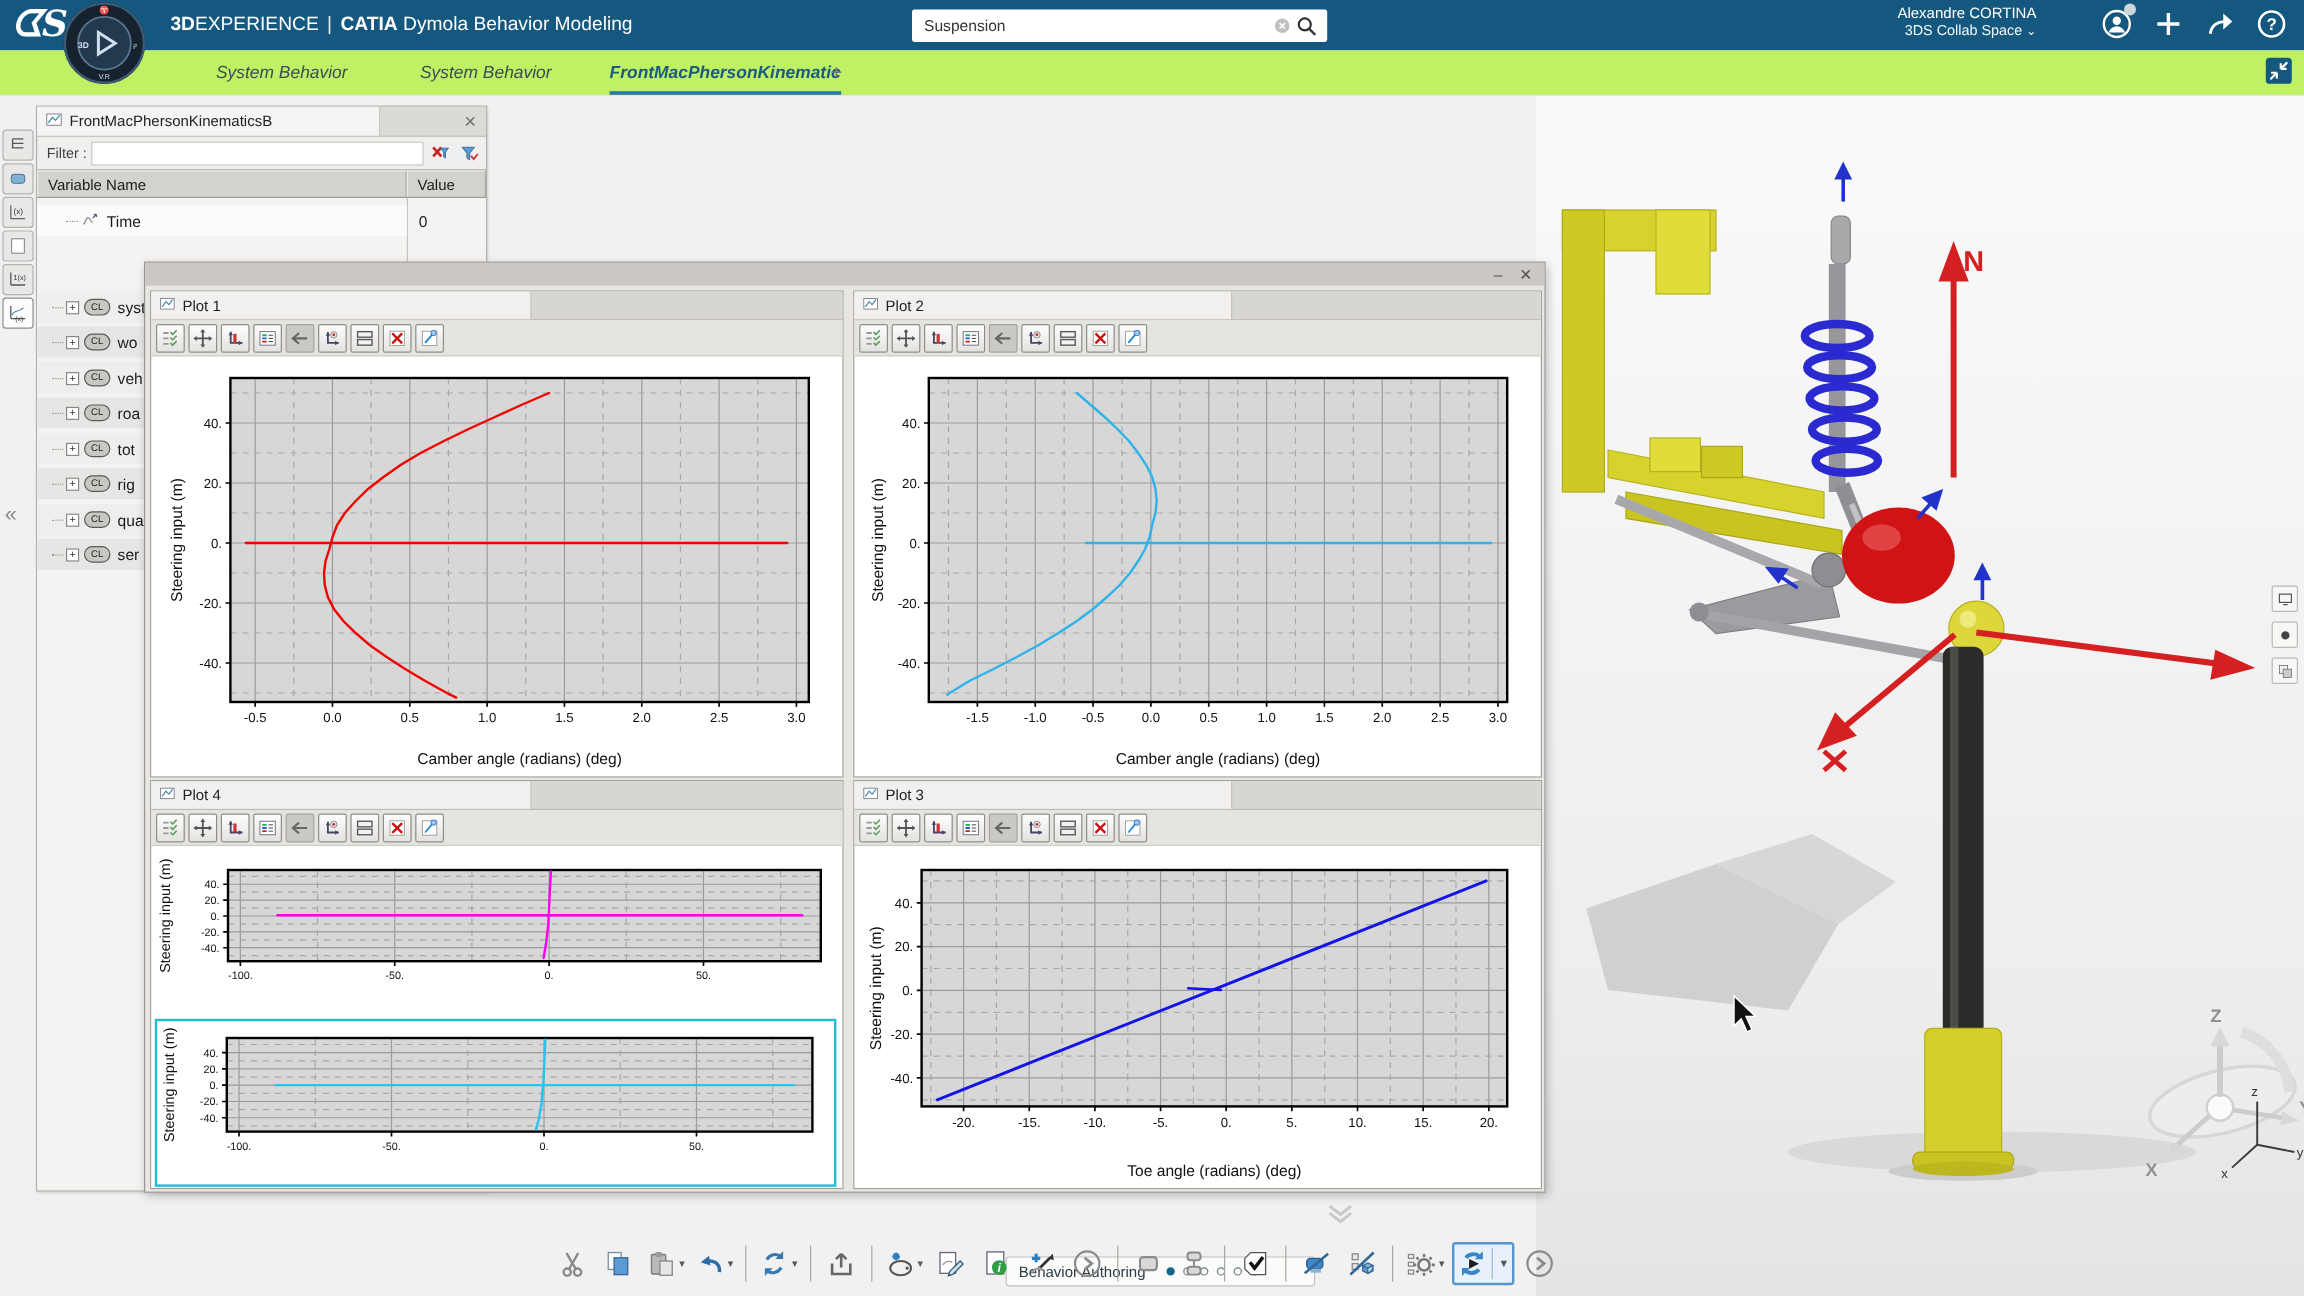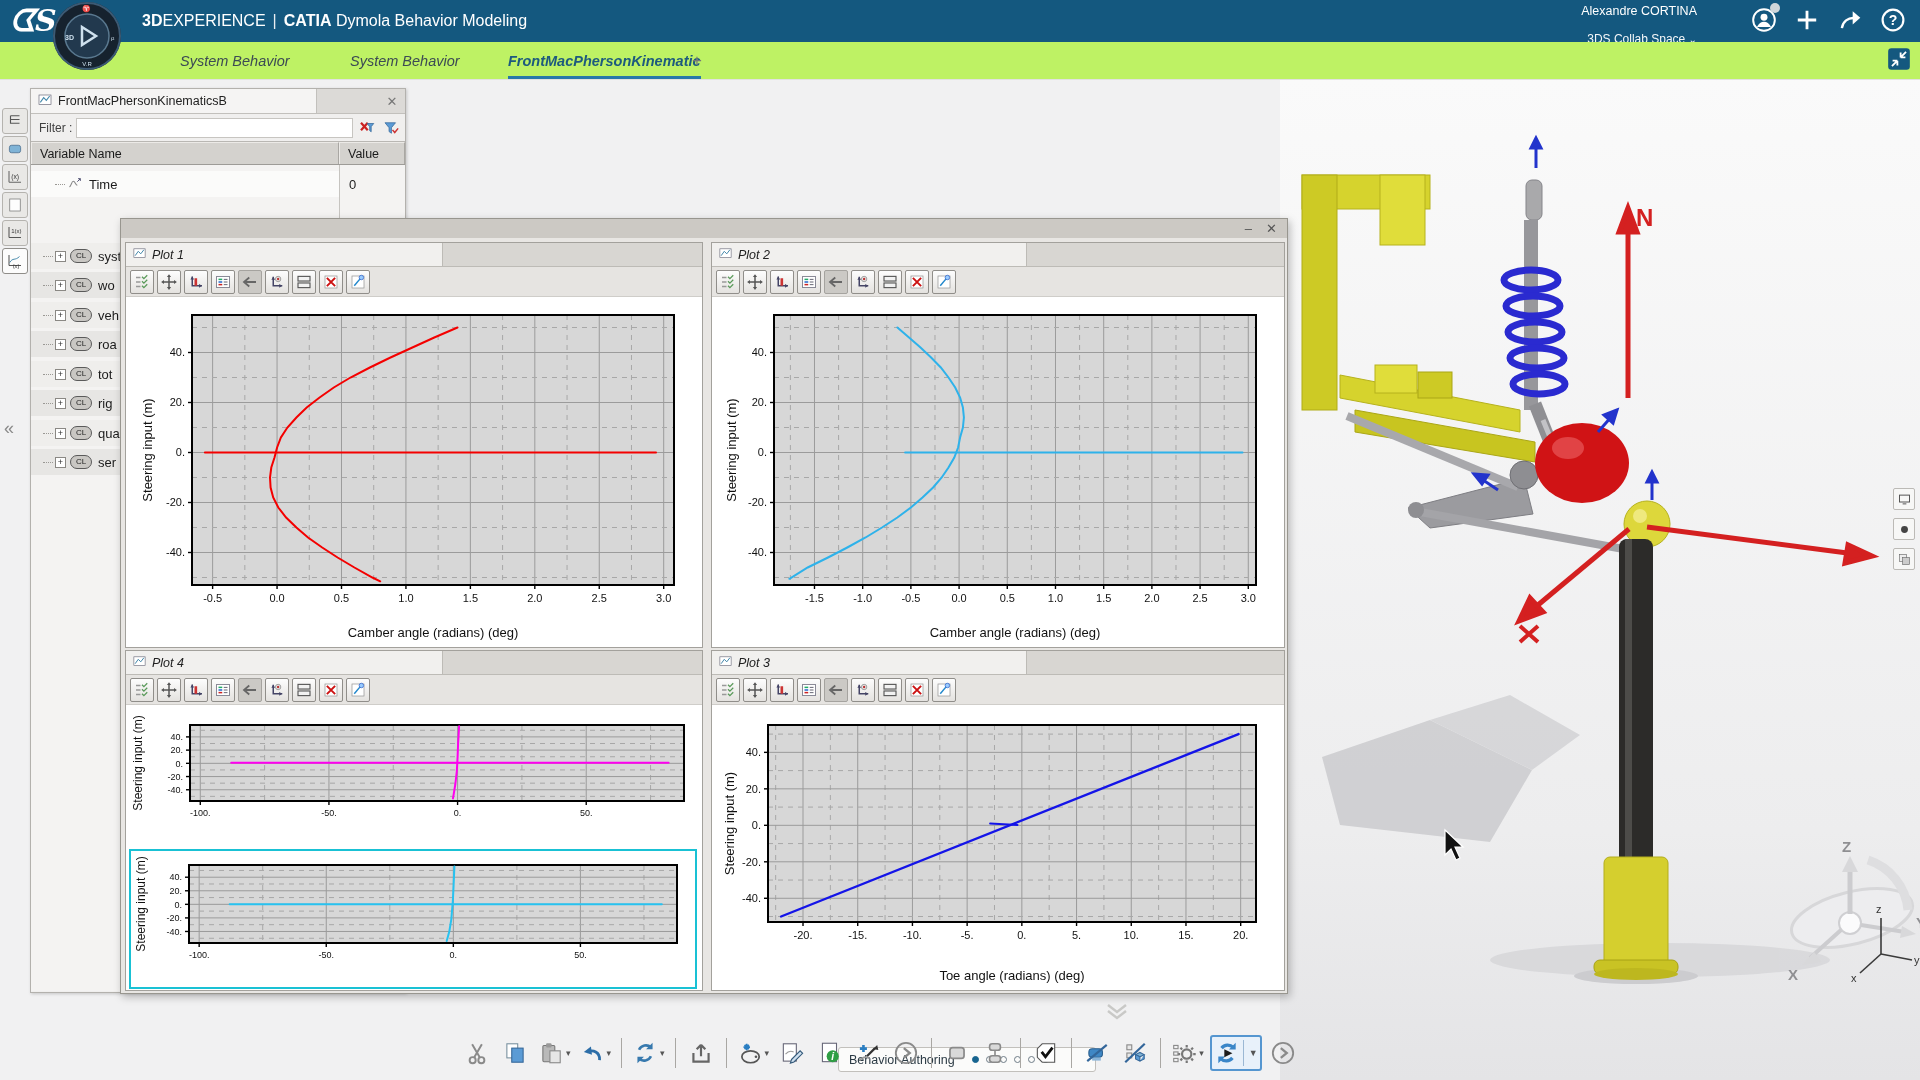--- a/index.html
+++ b/index.html
@@ -12,21 +12,21 @@
     font-family:"DejaVu Serif", serif; font-style:italic; font-weight:bold; font-size:30px; line-height:34px; }
   #compassWidget { position:absolute; left:52px; top:1px; width:70px; height:70px; z-index:26; }
   #appTitle { position:absolute; left:142px; top:0; height:42px; display:flex; align-items:center; color:#fff; font-size:16px; z-index:21;}
   #appTitle .bold { font-weight:bold; }
   #appTitle .sep { margin:0 7px; font-weight:300; opacity:.9; }
   #searchBox { position:absolute; left:760px; top:8px; width:346px; height:27px; background:#fff; border-radius:2px;
     display:flex; align-items:center; padding:0 6px 0 10px; z-index:21; }
   #searchBox input { flex:1; border:none; outline:none; font-size:13px; color:#333; background:transparent; font-family:inherit;}
   #userBlock { position:absolute; right:223px; top:4px; text-align:right; color:#fff; z-index:21; }
   #userBlock .n1 { font-size:12.5px; }
-  #userBlock .n2 { font-size:12px; opacity:.95;margin-top:14px; }
+  #userBlock .n2 { font-size:12px; opacity:.95; }
   .hdrIcon { width:30px; height:30px; display:inline-flex; align-items:center; justify-content:center; cursor:pointer; position:relative;}
   #hdrIcons { position:absolute; right:12px; top:5px; display:flex; gap:13px; z-index:21; }
   .badgeDot { position:absolute; right:-1px; top:-2px; width:10px; height:10px; border-radius:50%; background:#cfd6da; }
 
   
   #tabbar { position:absolute; left:0; top:42px; width:1920px; height:38px; background:#bef264; border-bottom:1px solid #e2e2e0; z-index:20; }
   .topTab { position:absolute; top:0; height:38px; display:flex; align-items:center; font-style:italic; font-size:14.5px; color:#3c4a54; cursor:pointer; }
   .topTab.active { color:#1d5a7e; font-weight:bold; }
   .topTab.active::after { content:""; position:absolute; left:0; right:0; bottom:1px; height:3px; background:#2878a8; }
   #tabAdd { position:absolute; top:0; height:38px; display:flex; align-items:center; color:#777; font-size:17px; cursor:pointer; font-style:normal; }
@@ -65,21 +65,21 @@
   .dotline { border-top:1px dotted #9a9894; width:10px; margin-right:2px; flex:none;}
 
   
   #plotsWin { position:absolute; left:120px; top:218px; width:1168px; height:776px; background:#e8e6e3;
     border:1px solid #98968f; box-shadow:2px 3px 8px rgba(0,0,0,.25); z-index:10; }
   #plotsTitle { height:19px; background:#ccc9c4; display:flex; justify-content:flex-end; align-items:center; gap:14px; padding-right:10px;}
   #plotsTitle span { color:#555; font-size:13px; line-height:13px; cursor:pointer; }
   .plotPanel { position:absolute; background:#fff; border:1px solid #a3a19c; }
   .plotTabs { height:24px; background:#d8d6d2; display:flex; border-bottom:1px solid #bdbbb6; }
   .plotTabActive { width:55%; background:#f1f0ee; border-right:1px solid #bdbbb6; display:flex; align-items:center;
-    gap:5px; padding-left:6px; font-size:12.5px; color:#222;font-style:italic; }
+    gap:5px; padding-left:6px; font-size:12.5px; color:#222; }
   .plotToolbar { height:30px; background:#e6e4e1; display:flex; align-items:center; gap:3px; padding-left:4px;
     border-bottom:1px solid #cfcdc9; }
   .ptBtn { width:24px; height:24px; border:1px solid #908e8a; border-radius:2px;
     background:linear-gradient(#fdfdfd,#e4e2df); display:flex; align-items:center; justify-content:center; cursor:pointer;}
   .ptBtn.pressed { background:#cbc9c5; border-color:#a5a39f; }
   .chartHost { position:relative; }
   #strip2box { position:absolute; left:3px; top:144px; width:568px; height:140px; border:2px solid #19c1d4; background:#fff; }
 
   
   #modePill { position:absolute; left:838px; top:999px; width:258px; height:25px; background:#fbfbfa;
@@ -108,20 +108,35 @@
 </head>
 <body>
 
 <div id="header">
   <div id="logo3ds">ᗧS</div>
   <div id="appTitle">
     <span class="bold">3D</span><span>EXPERIENCE</span>
     <span class="sep">|</span>
     <span class="bold">CATIA</span>&nbsp;
     <span>Dymola Behavior Modeling</span>
+  </div>
+  <div id="searchBox">
+    <input value="Suspension" style="">
+    <span class="hdrIcon" style="width:20px;height:20px" id="clearSearch">
+        <svg width="17" height="17" viewBox="0 0 24 24">
+          <circle cx="12" cy="12" r="8.5" fill="#c0c0c0"></circle>
+          <path d="M8.8 8.8l6.4 6.4M15.2 8.8l-6.4 6.4" stroke="#fff" stroke-width="2"></path>
+        </svg>
+      </span>
+    <span class="hdrIcon" style="width:22px;height:22px" id="searchIcon">
+        <svg width="20" height="20" viewBox="0 0 24 24">
+          <circle cx="10" cy="10" r="6" fill="none" stroke="#333" stroke-width="2.2"></circle>
+          <path d="M14.5 14.5l6 6" stroke="#333" stroke-width="2.2"></path>
+        </svg>
+      </span>
   </div>
   <div id="userBlock">
     <div class="n1">Alexandre CORTINA</div>
     <div class="n2"><span>3DS Collab Space</span> <span style="font-size:10px">⌄</span></div>
   </div>
   <div id="hdrIcons">
       <span class="hdrIcon">
         <svg width="26" height="26" viewBox="0 0 24 24">
           <circle cx="12" cy="12" r="10" fill="none" stroke="#fff" stroke-width="1.8"></circle>
           <circle cx="12" cy="9.5" r="3.2" fill="#fff"></circle>

